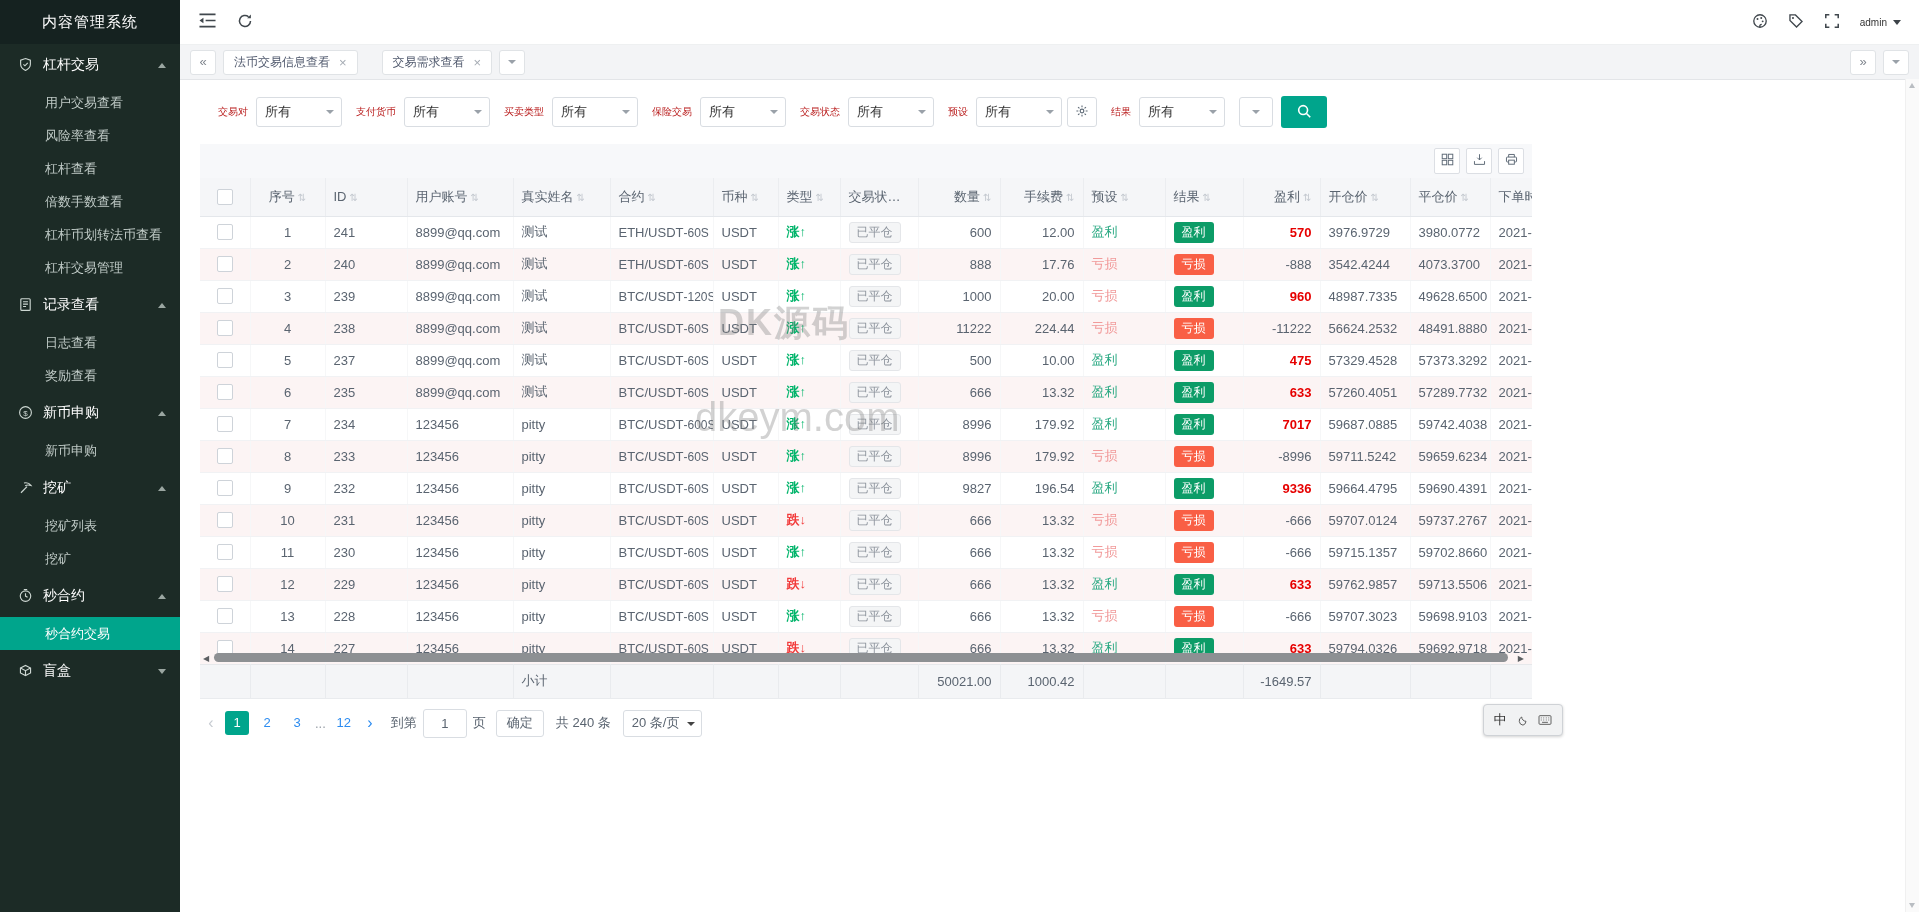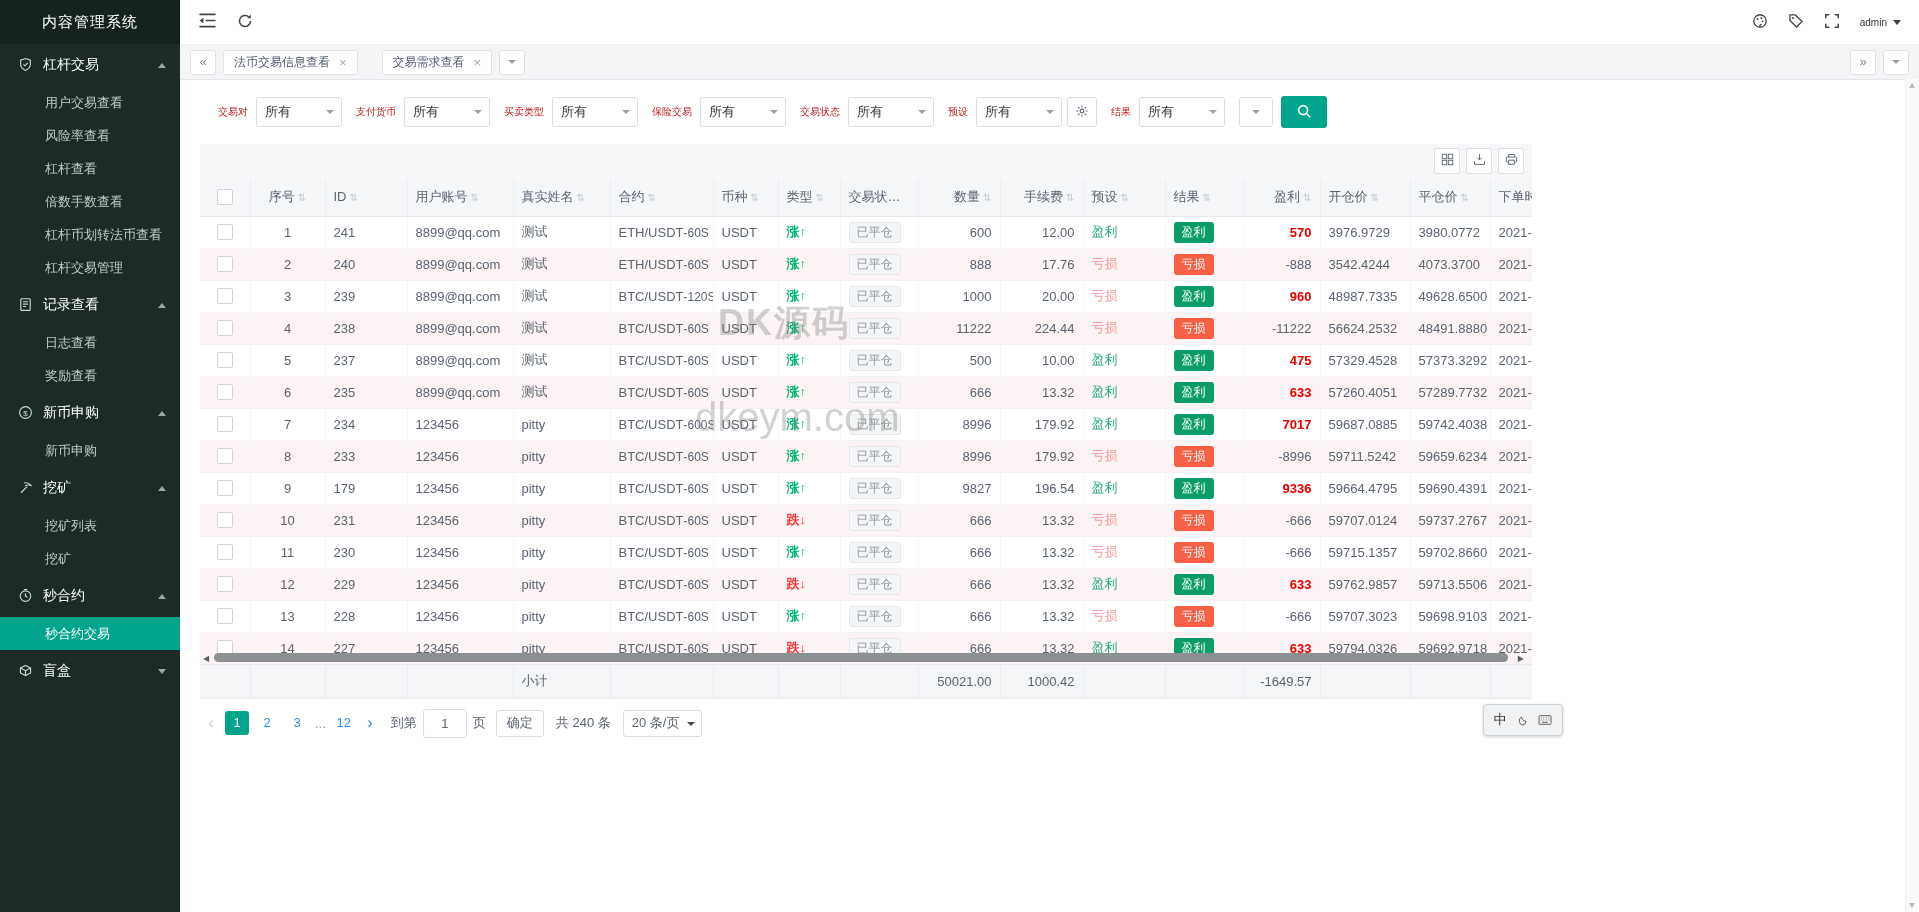--- a/index.html
+++ b/index.html
@@ -564,21 +564,21 @@
                 <td><span class="preset-loss">亏损</span></td>
                 <td><span class="badge-result loss">亏损</span></td>
                 <td class="right">-8996</td>
                 <td>59711.5242</td>
                 <td>59659.6234</td>
                 <td>2021-</td>
               </tr>
               <tr>
                 <td class="center"><span class="cb"></span></td>
                 <td class="center">9</td>
-                <td>179</td>
+                <td>232</td>
                 <td>123456</td>
                 <td>pitty</td>
                 <td>BTC/USDT<span class="period">-60S</span></td>
                 <td>USDT</td>
                 <td><span class="type-up">涨↑</span></td>
                 <td><span class="badge-status">已平仓</span></td>
                 <td class="right">9827</td>
                 <td class="right">196.54</td>
                 <td><span class="preset-win">盈利</span></td>
                 <td><span class="badge-result win">盈利</span></td>

